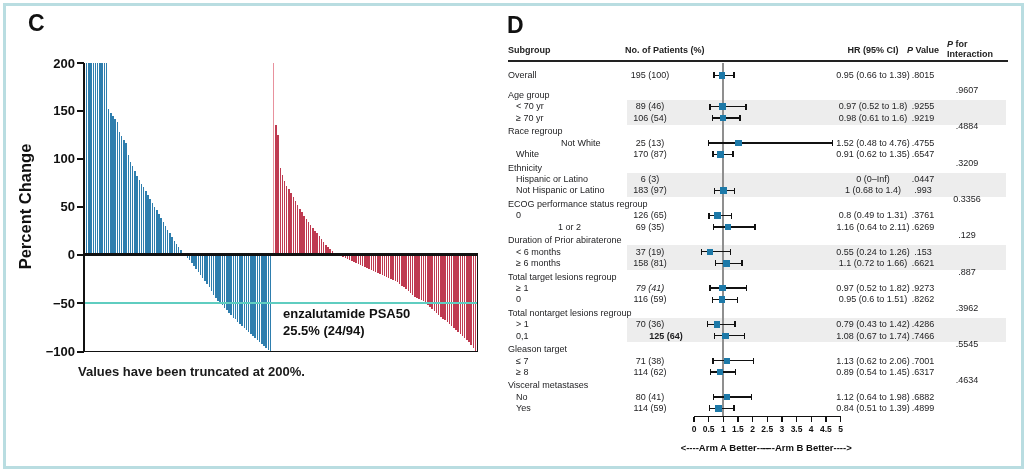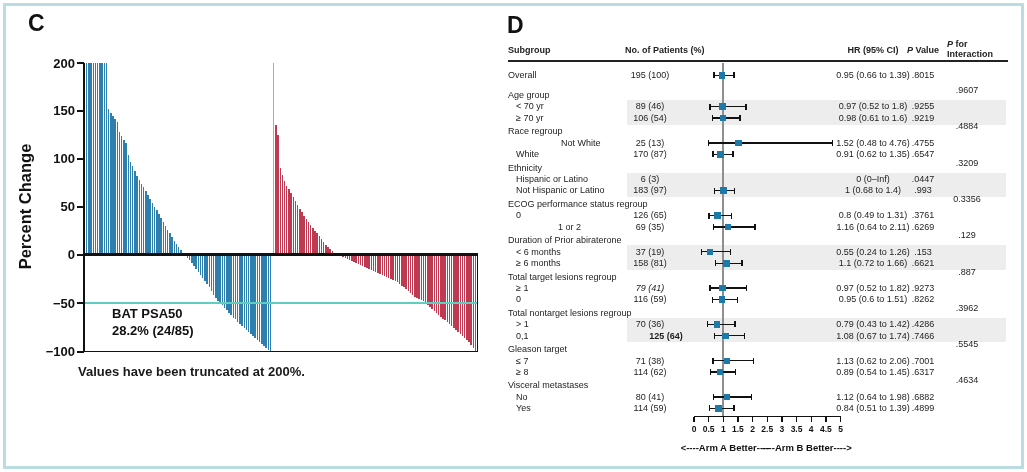--- a/index.html
+++ b/index.html
@@ -253,23 +253,23 @@
       <div class="wbar" style="left: 201.83px; width: 1.47021px; top: 191.5px; height: 97px; background: rgb(191, 58, 80);"></div>
     </div>
 
   <div class="c-line" style="left:84px; top:253px; width:394px; height:2.8px;"></div>
   <div id="psa50-line" class="abs" style="left: 84px; top: 301.5px; width: 394px; height: 2px; background: rgb(95, 205, 192);"></div>
   <div class="c-line" style="left:84px; top:350.5px; width:394px; height:1.5px;"></div>
   <div class="c-line" style="left:476.5px; top:253px; width:1.5px; height:99px;"></div>
   <div class="c-line" style="left:83px; top:63px; width:2px; height:289px;"></div>
 
 
-  <div class="annot" style="left:112px; top:305px;">
-    <div>BAT PSA50</div>
-    <div>28.2% (24/85)</div>
+  <div class="annot" style="left:283px; top:305px;">
+    <div>enzalutamide PSA50</div>
+    <div>25.5% (24/94)</div>
   </div>
 
   <div class="footnote">Values have been truncated at 200%.</div>
 
   <div class="panel-label" style="left:507px; top:12px;">D</div>
 
 
   <div class="d-head" style="left:508px; top:45px;">Subgroup</div>
   <div class="d-head" style="left:625px; top:45px;">No. of Patients (%)</div>
   <div class="d-head" style="left:833px; top:45px; width:80px; text-align:center;">HR (95% CI)</div>

